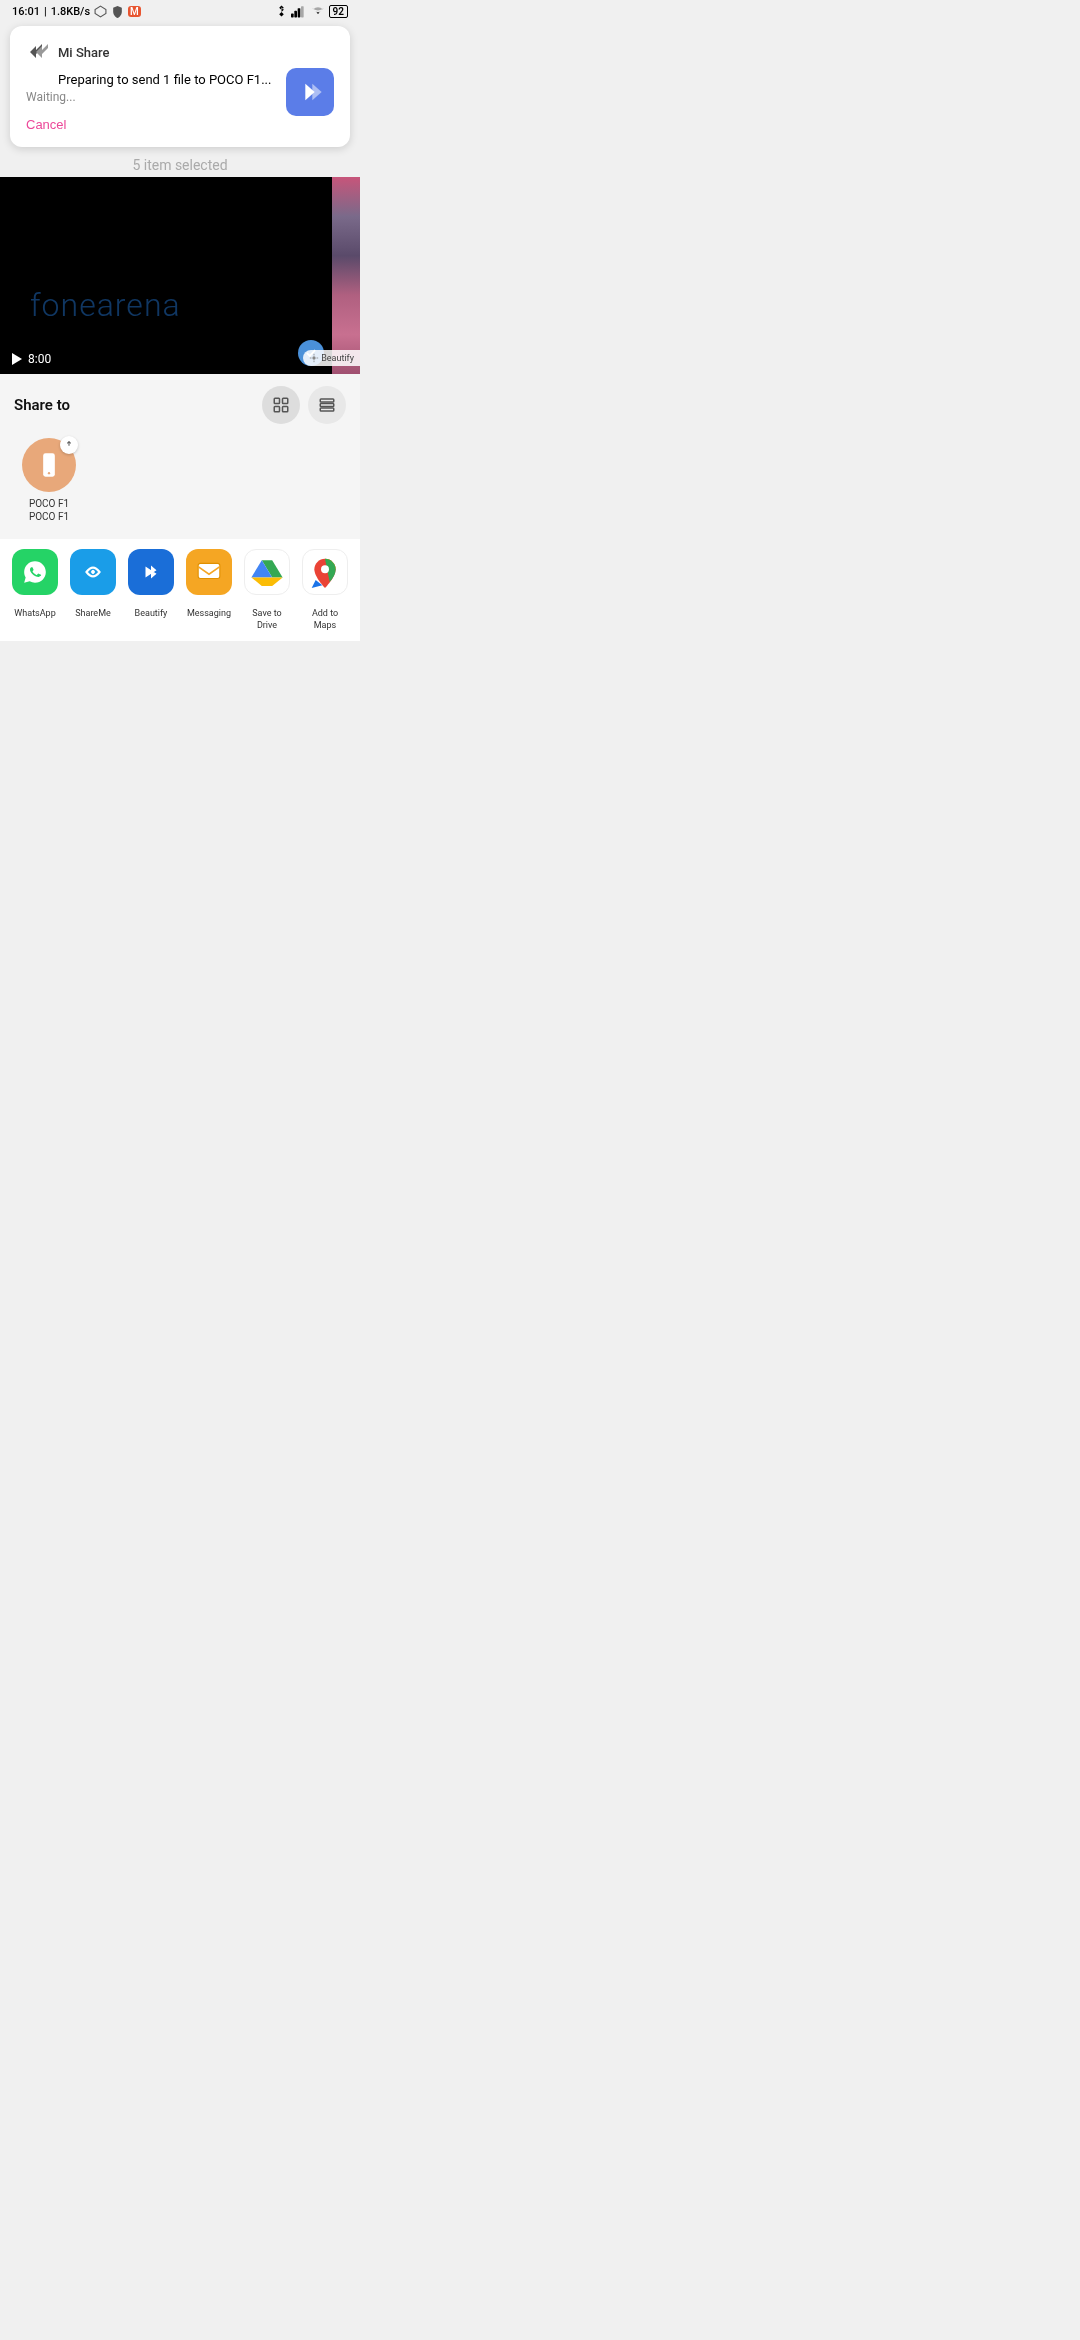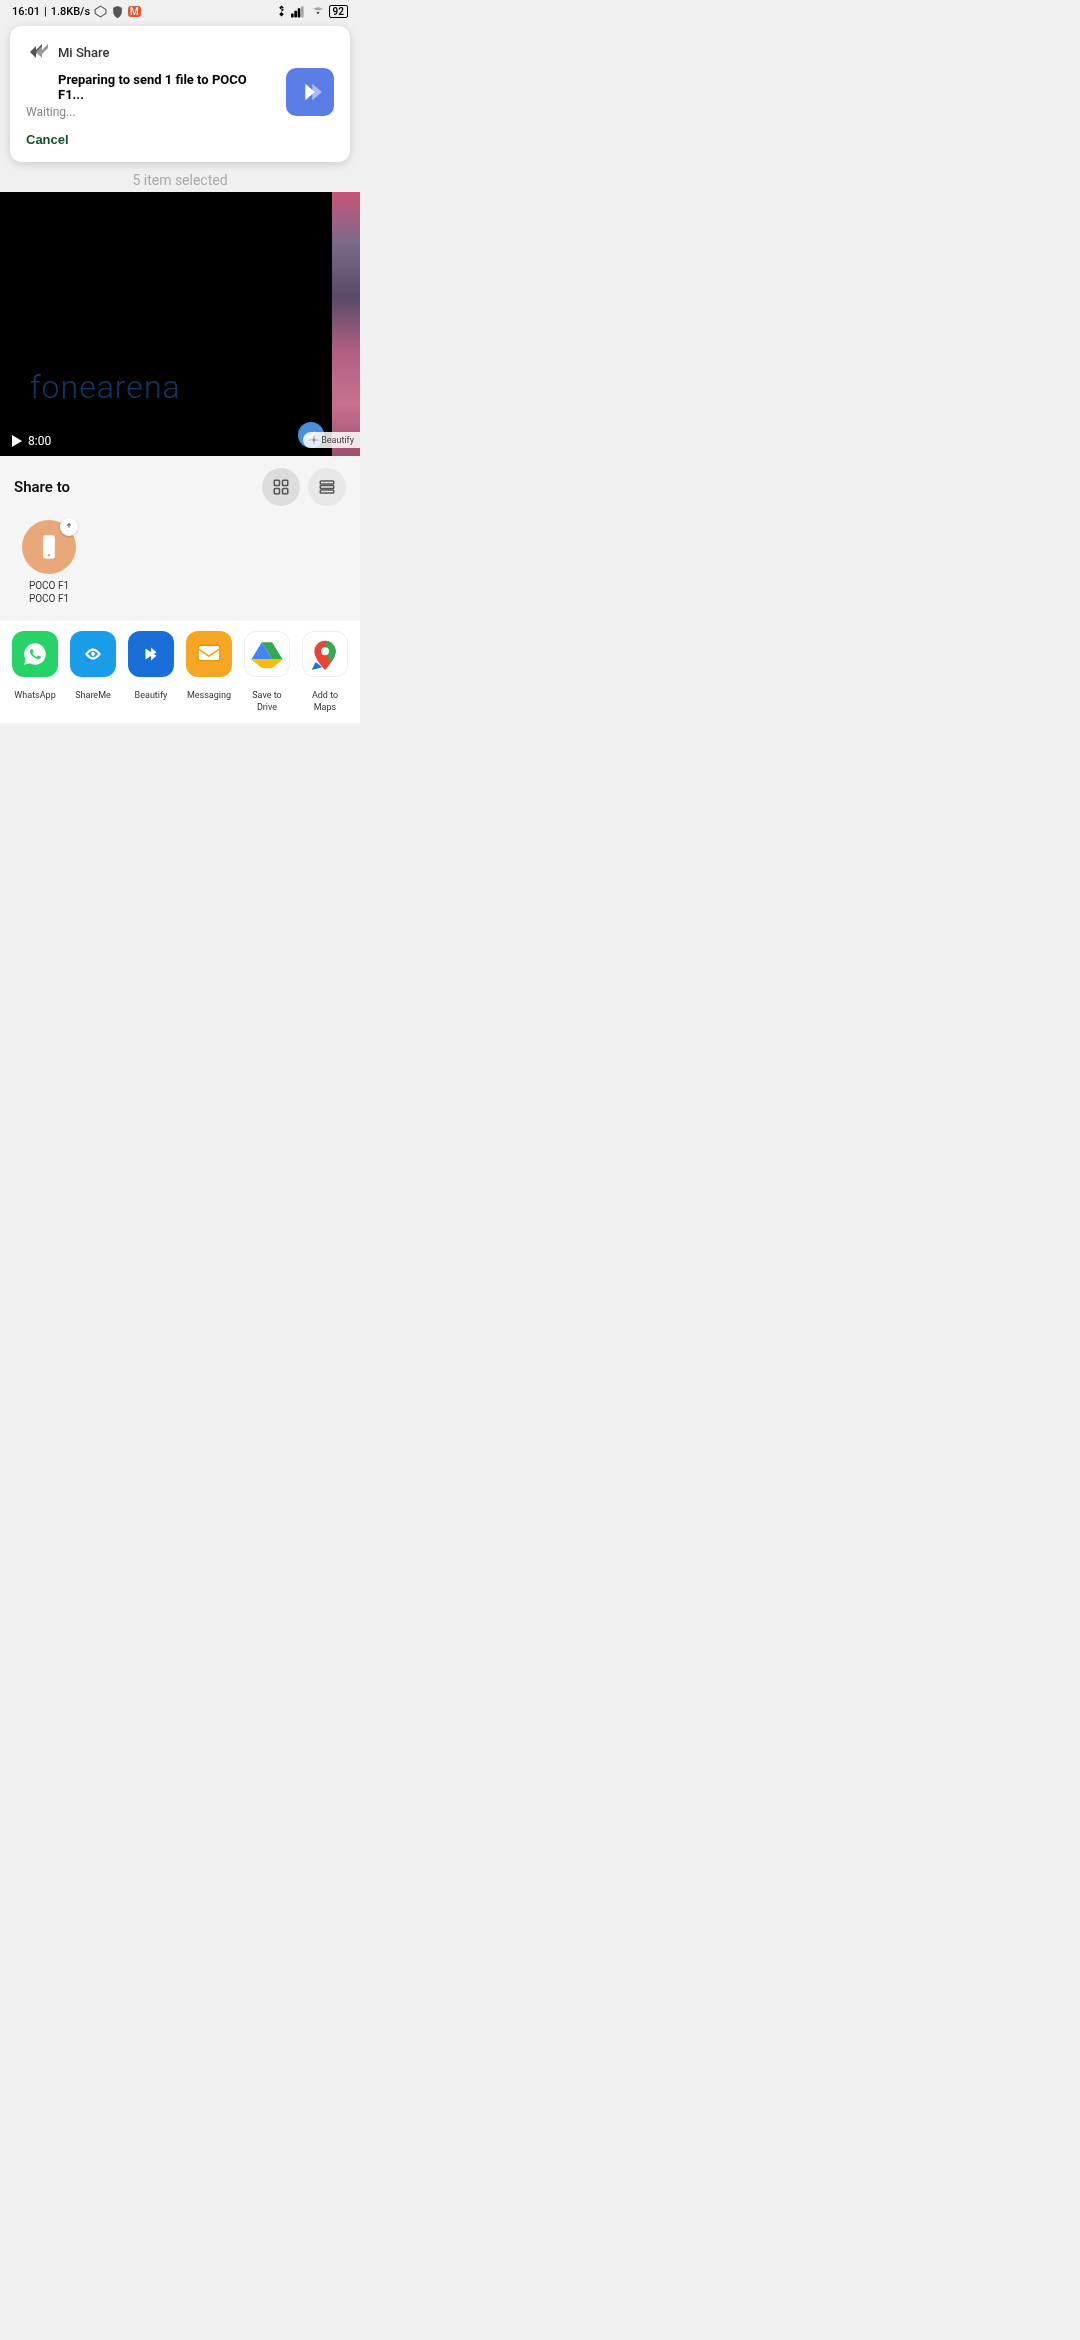--- a/index.html
+++ b/index.html
@@ -50,34 +50,34 @@
       color: #333;
     }
     .mi-share-content {
       display: flex;
       align-items: flex-start;
       justify-content: space-between;
     }
     .mi-share-text { flex: 1; }
     .mi-share-preparing {
       font-size: 13px;
-      font-weight: bold;
+      font-weight: normal;
       color: #000;
       margin-bottom: 3px;
       padding-left: 32px;
     }
     .mi-share-waiting {
       font-size: 12px;
       color: #888;
       margin-bottom: 10px;
     }
     .mi-share-cancel {
       font-size: 13px;
-      color: #14532d;
-      font-weight: 700;
+      color: #ec4899;
+      font-weight: 400;
       cursor: pointer;
       background: none;
       border: none;
     }
     .mi-share-arrow-btn {
       background: #5b7de8;
       border-radius: 10px;
       width: 48px;
       height: 48px;
       display: flex;
@@ -95,21 +95,21 @@
       color: #aaa;
       font-size: 14px;
       padding: 6px 0 4px;
       position: relative;
       z-index: 1;
     }
 
     
     .media-area {
       width: 100%;
-      height: 264px;
+      height: 197px;
       background: #000;
       position: relative;
       overflow: hidden;
     }
     .media-overlay-text {
       position: absolute;
       bottom: 50px;
       left: 30px;
       font-size: 32px;
       font-weight: 300;

